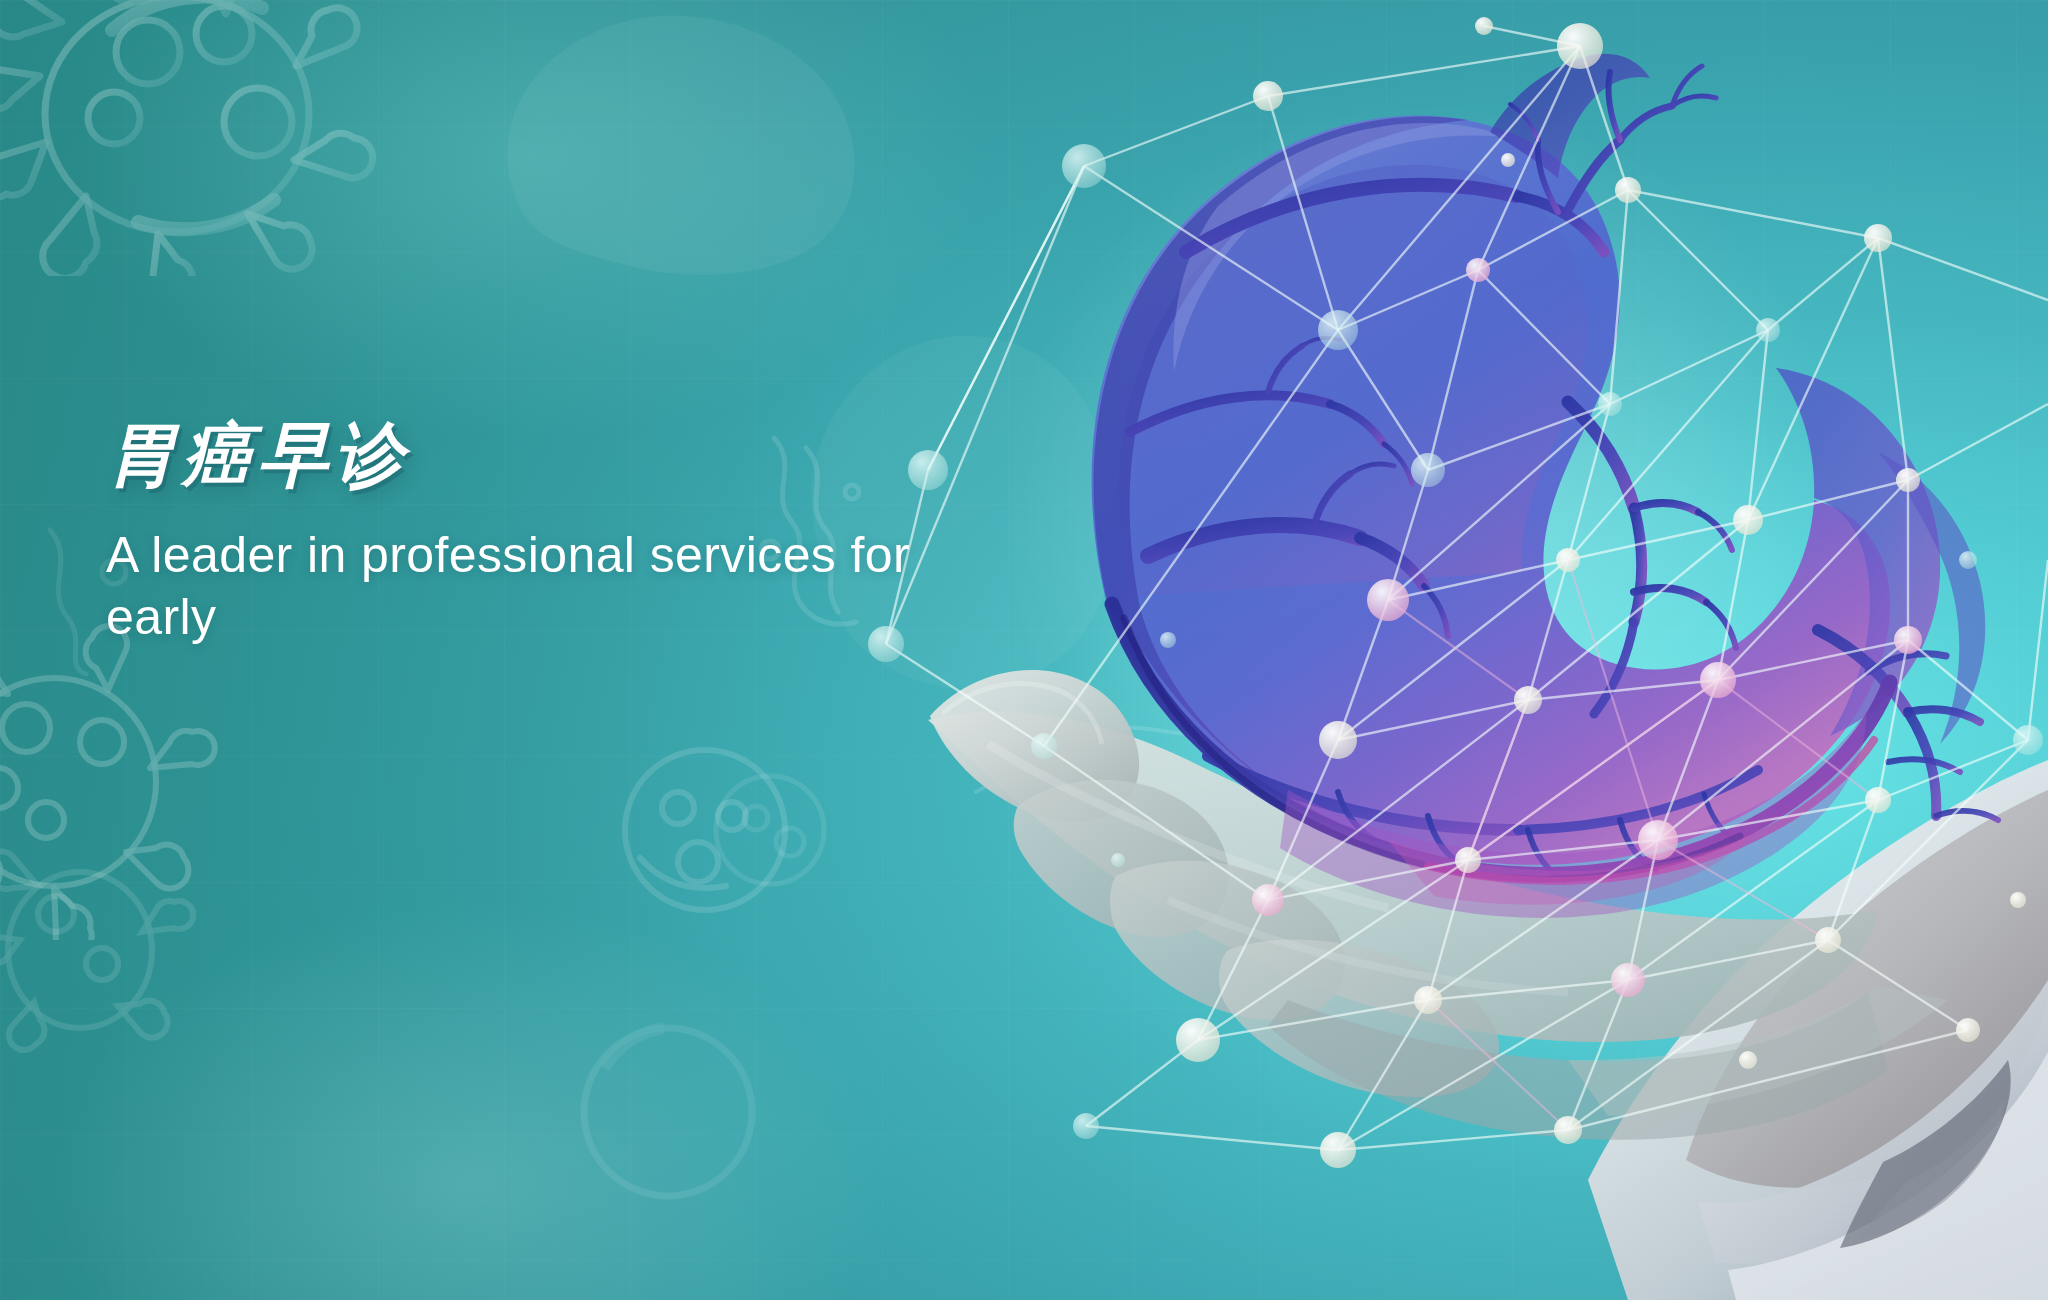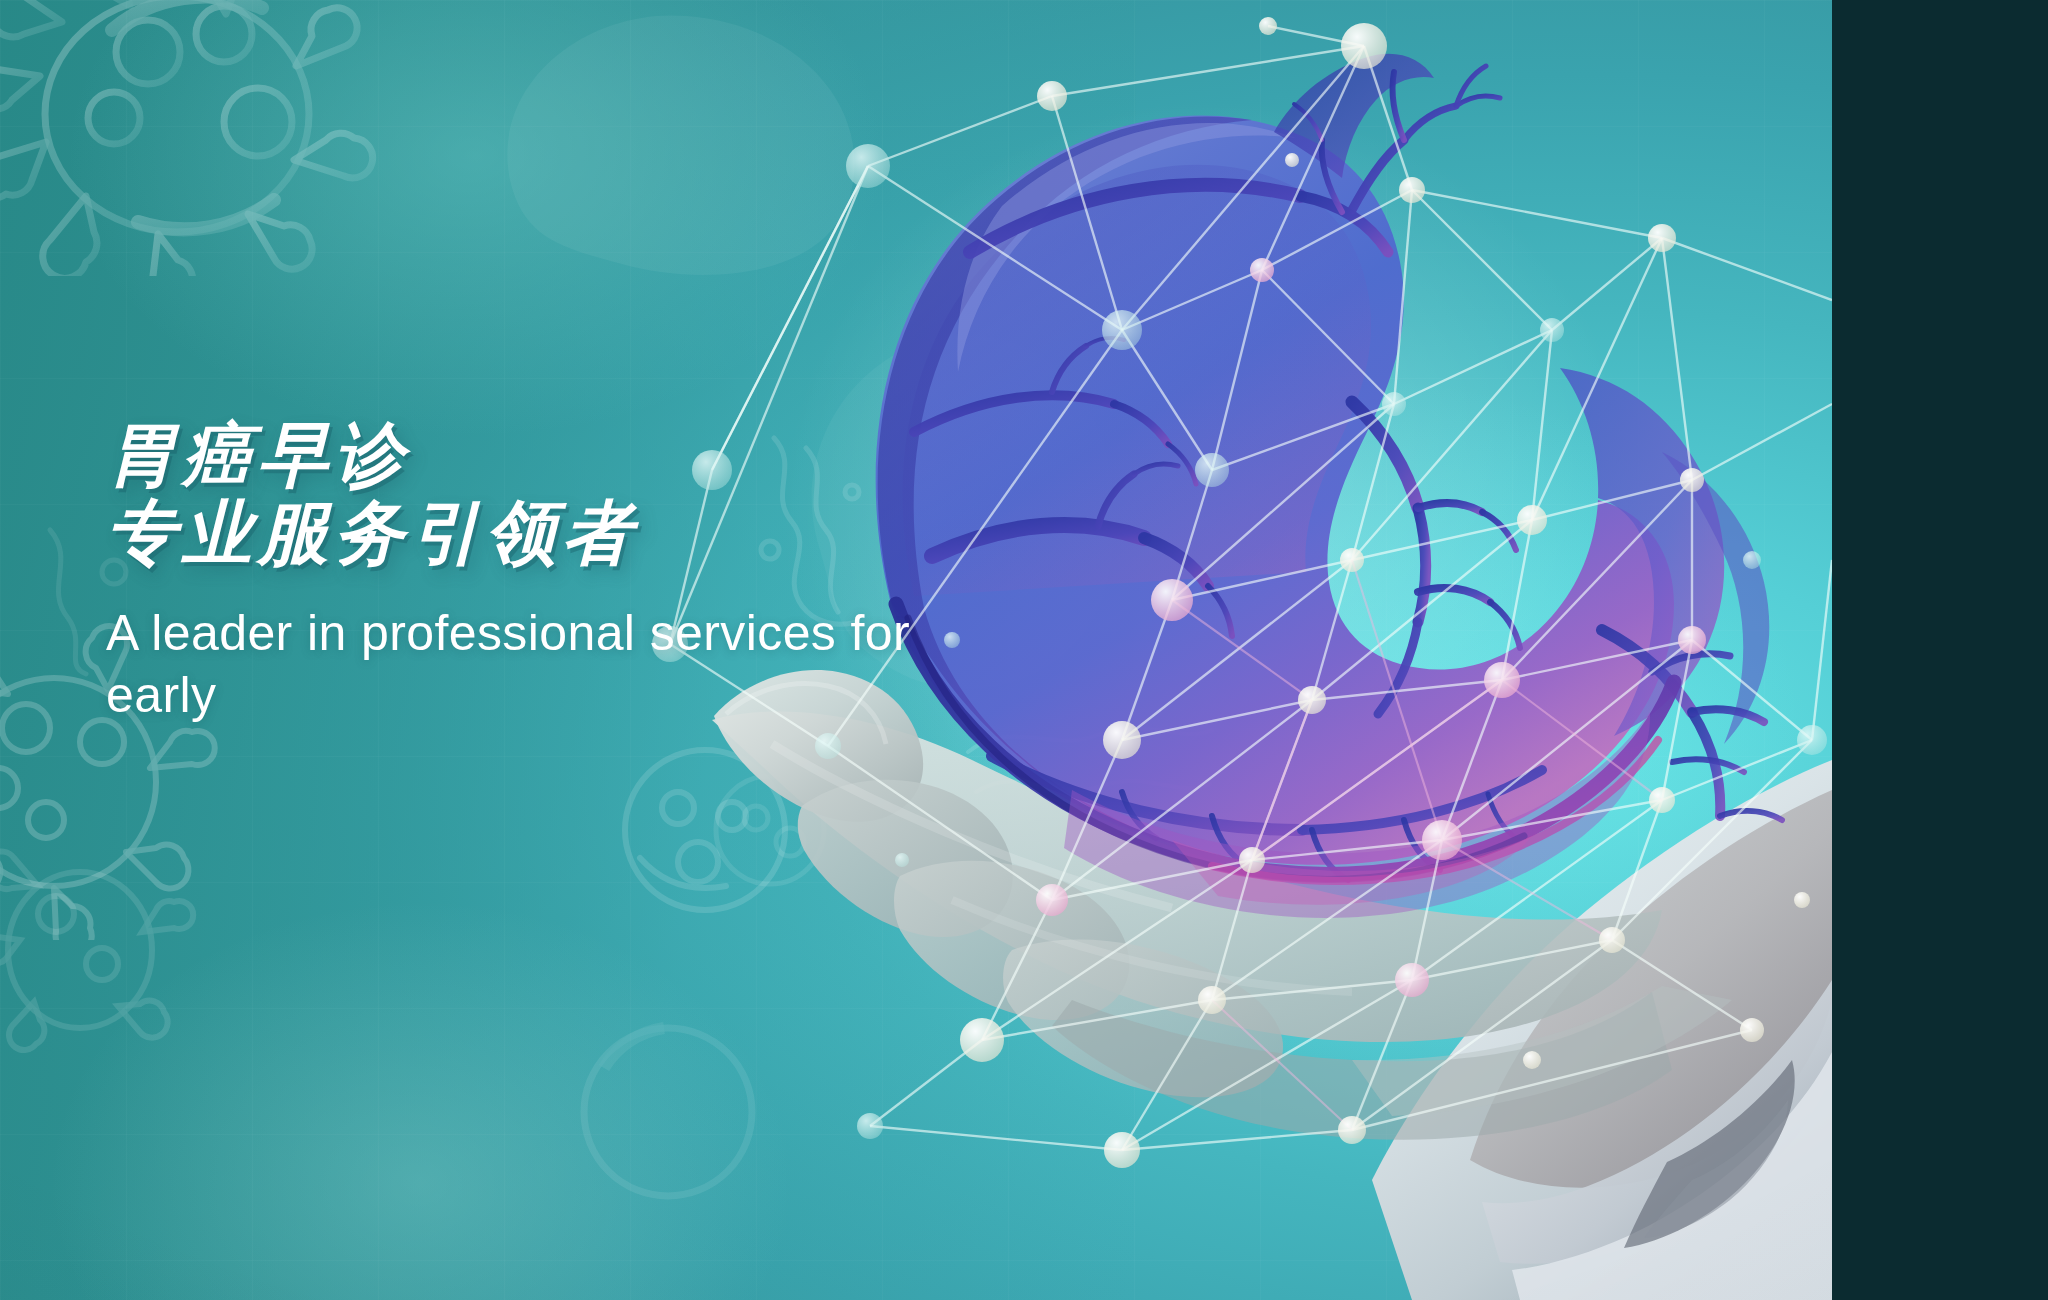--- a/index.html
+++ b/index.html
@@ -1,21 +1,21 @@
 <!DOCTYPE html>
 <html><head>
 <meta charset="utf-8">
 <title>Banner</title>
 <style>
   html,body{margin:0;padding:0;background:#0b2b30;}
   *{box-sizing:border-box;}
 
   #stage{
     position:relative;
-    width:1832px;
+    width:2048px;
     height:1300px;
     overflow:hidden;
     font-family:"Liberation Sans","DejaVu Sans",sans-serif;
     background:#3b82f6;
   }
 
   
   .bg-base{
     position:absolute; inset:0;
     background:
@@ -621,17 +621,16 @@
         <circle cx="250" cy="860" r="7" fill="url(#nodeTeal)"></circle>
         <circle cx="1150" cy="900" r="8" fill="url(#nodeCream)"></circle>
       </g>
     </svg>
   </div>
 
   <div class="vignette"></div>
 
   <div class="copy">
     <div class="headline">胃癌早诊</div>
-    <div class="headline l2">专业服务引领者</div>
     <div class="subtitle">A leader in professional services for early</div>
   </div>
 
 </div>
 
 </body></html>

